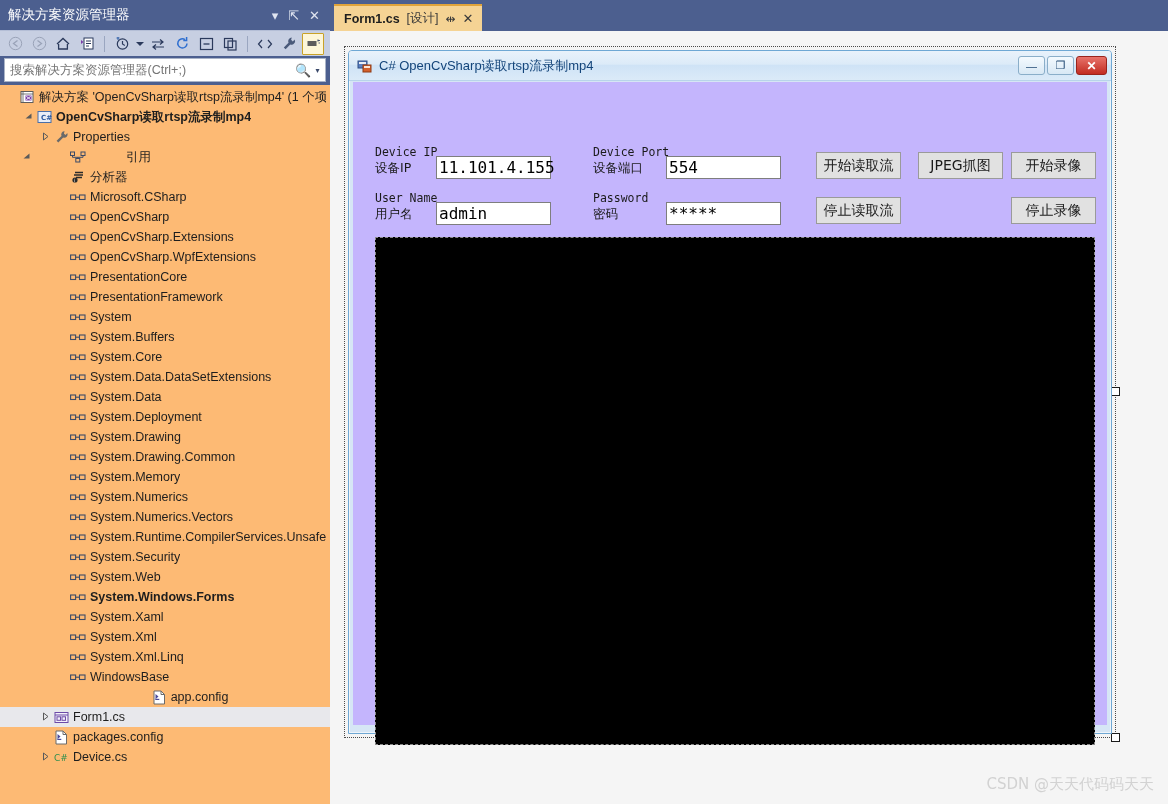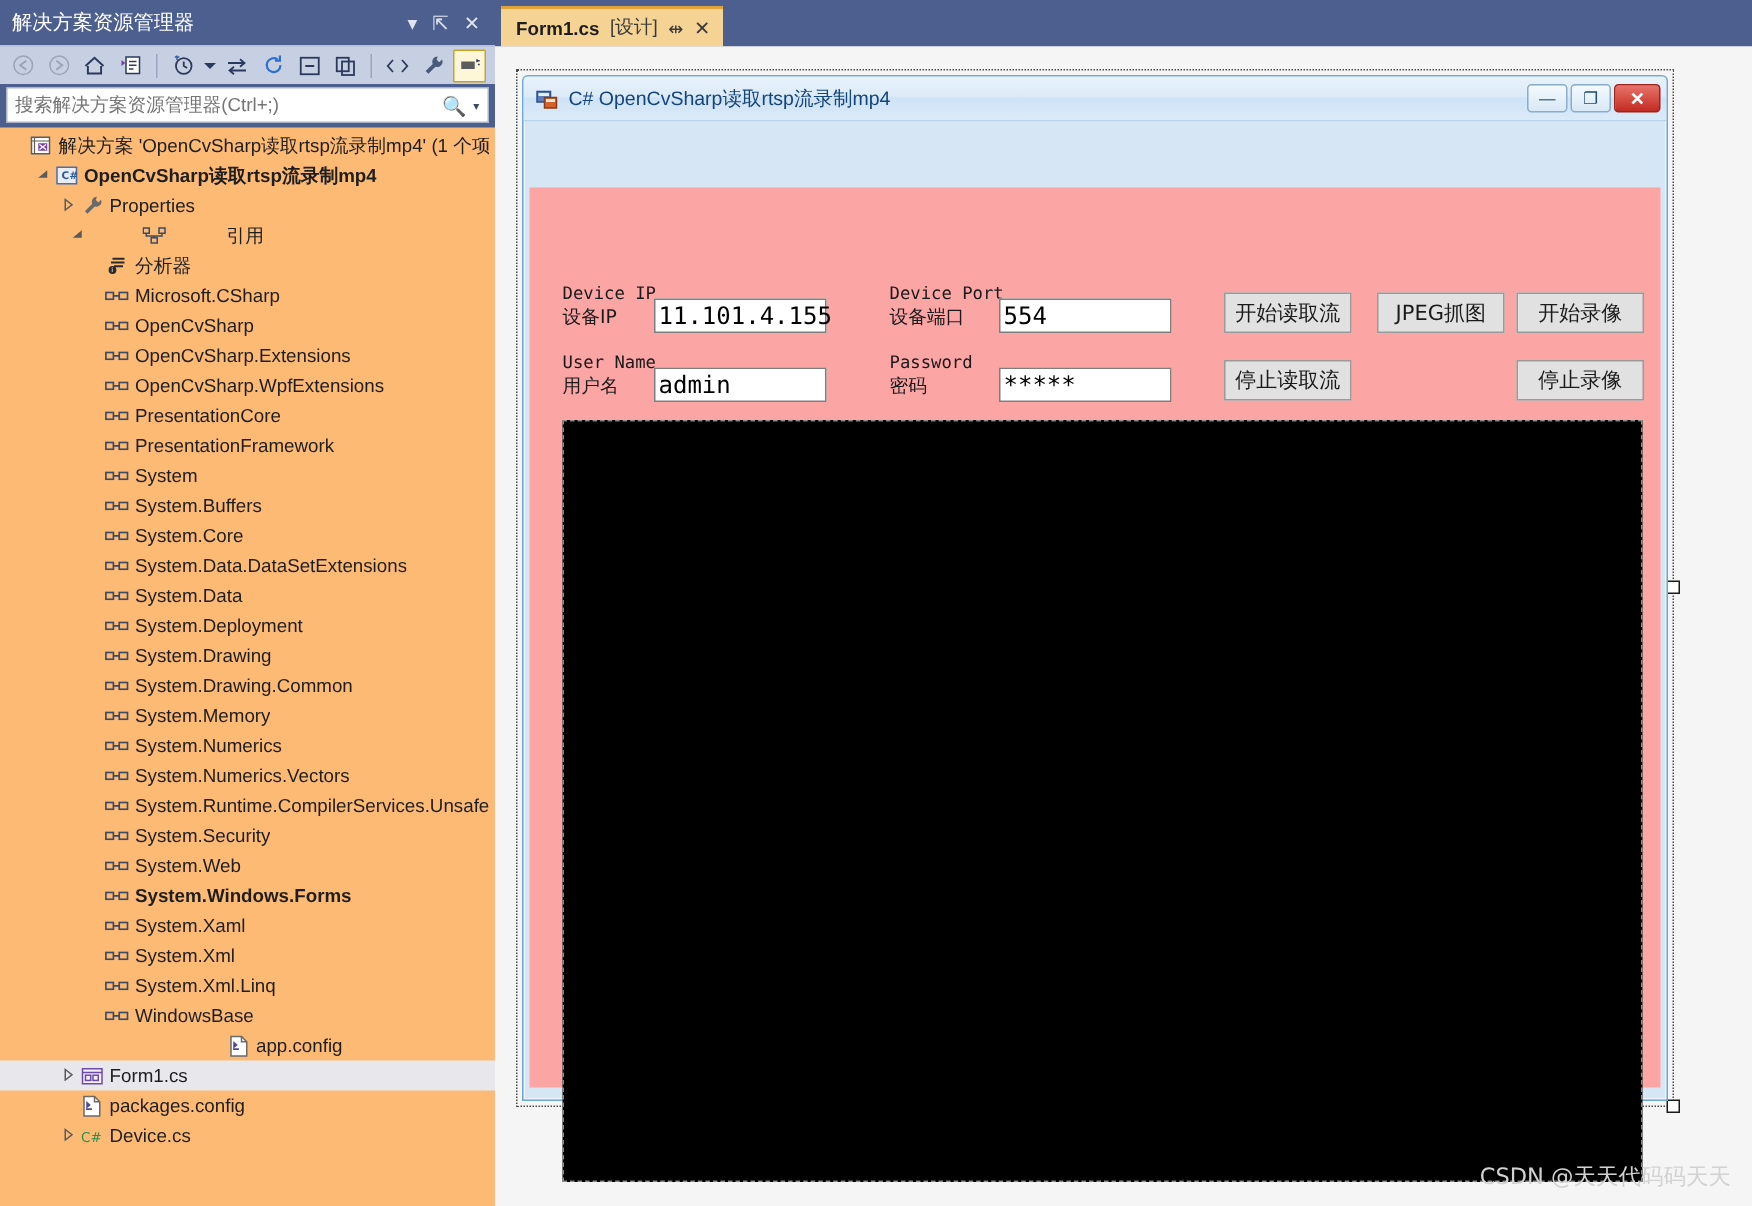--- a/index.html
+++ b/index.html
@@ -160,22 +160,21 @@
   }
   .wf-btn.close {
     width:31px;
     background:linear-gradient(to bottom,#e8736a,#c22c22);
     border:1px solid #9a241c;
     color:#ffffff; font-weight:bold; font-size:12px;
   }
 
   .wf-body {
     position:absolute; left:4px; right:4px; top:31px; bottom:8px;
-    background:#fca5a5;
-    margin-top:43px;
+    background:#c4b5fd;
   }
 
   
   .fld-label {
     position:absolute;
     font-family:"DejaVu Sans Mono","Liberation Mono",monospace;
     font-size:11.5px; color:#1a1a1a;
     line-height:16px; white-space:nowrap;
   }
   .fld-label .cn {
@@ -346,21 +345,21 @@
         <span class="twisty"><svg width="9" height="9" viewBox="0 0 9 9">
             <path d="M2.5 1 L7 4.5 L2.5 8 Z" fill="none" stroke="#5a5a5a" stroke-width="1"></path>
           </svg></span>
         <span class="nodeicon">
           <svg width="15" height="14" viewBox="0 0 15 14">
             <path d="M10.6 1.2a3.3 3.3 0 0 0-3.1 4.7L2.6 10.8l1.7 1.7 4.9-4.9a3.3 3.3 0 0 0 4.1-4.5L11.5 5 9.9 3.4z" fill="#6a6a6a"></path>
           </svg>
         </span>
         <span class="lbl">Properties</span>
       </div>
-      <div class="tree-row" style="padding-left: 44px; gap: 36px;">
+      <div class="tree-row" style="padding-left: 19px; gap: 36px;">
         <span class="twisty"><svg width="9" height="9" viewBox="0 0 9 9">
             <path d="M1.5 6.5 L7.5 6.5 L7.5 1.5 Z" fill="#5a5a5a"></path>
           </svg></span>
         <span class="nodeicon">
           <svg width="16" height="13" viewBox="0 0 16 13">
             <rect x="0.5" y="1" width="4" height="3.5" fill="none" stroke="#3c4a66" stroke-width="1"></rect>
             <rect x="11" y="1" width="4" height="3.5" fill="none" stroke="#3c4a66" stroke-width="1"></rect>
             <rect x="5.8" y="7.5" width="4" height="3.5" fill="none" stroke="#3c4a66" stroke-width="1"></rect>
             <path d="M2.5 4.5 v1.8 h10.5 v-1.8 M7.8 6.3 v1.2" stroke="#3c4a66" stroke-width="1" fill="none"></path>
           </svg>

